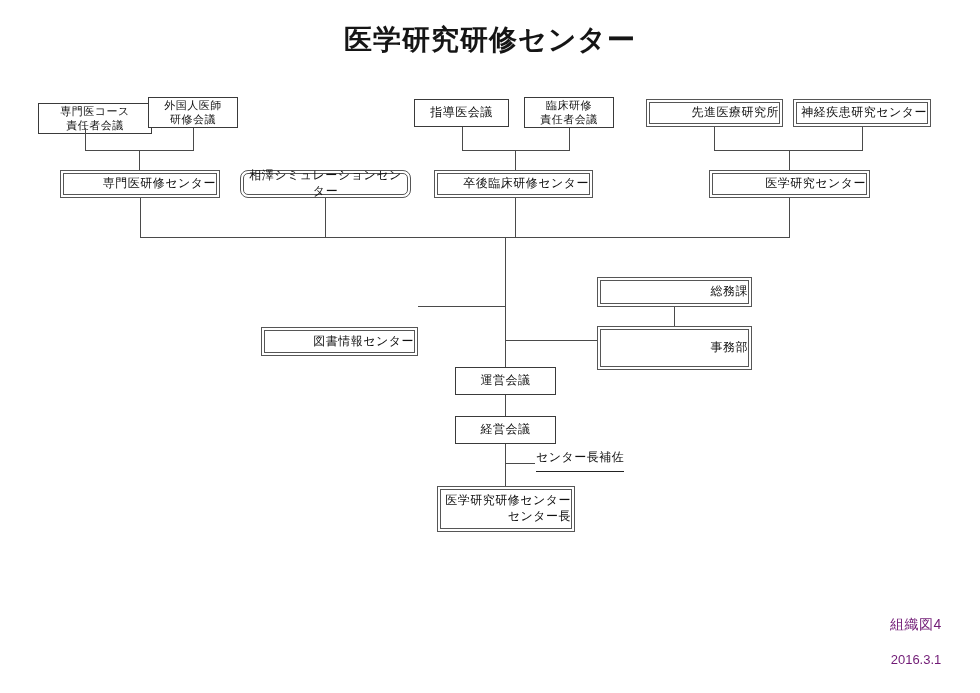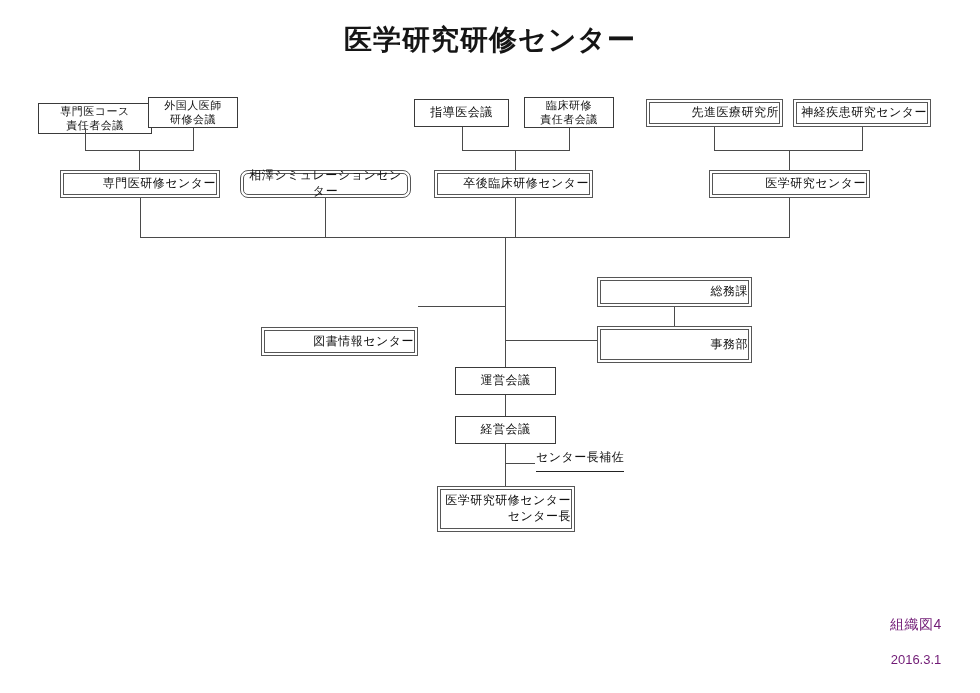--- a/index.html
+++ b/index.html
@@ -100,21 +100,21 @@
   <div class="box emph" style="left:709px; top:170px; width:161px; height:28px;">
     <span>医学研究センター</span>
   </div>
 
   <div class="box emph" style="left:261px; top:292px; width:157px; height:29px;margin-top:35px;">
     <span>図書情報センター</span>
   </div>
   <div class="box emph" style="left:597px; top:277px; width:155px; height:30px;">
     <span>総務課</span>
   </div>
-  <div class="box emph" style="left:597px; top:326px; width:155px; height:37px;">
+  <div class="box emph" style="left:597px; top:326px; width:155px; height:44px;">
     <span>事務部</span>
   </div>
 
   <div class="box" style="left:455px; top:367px; width:101px; height:28px;">
     <span>運営会議</span>
   </div>
   <div class="box" style="left:455px; top:416px; width:101px; height:28px;">
     <span>経営会議</span>
   </div>
 

